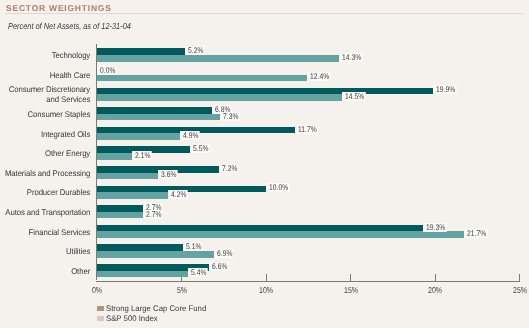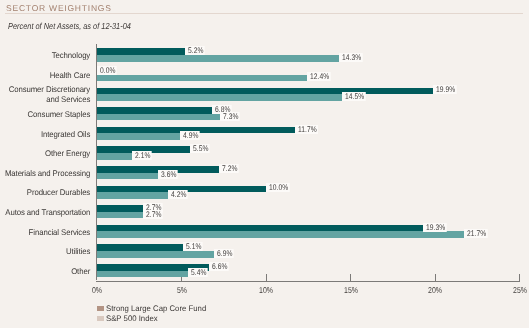--- a/index.html
+++ b/index.html
@@ -10,21 +10,21 @@
     font-family:"Liberation Sans",sans-serif;
     -webkit-font-smoothing:antialiased;text-rendering:geometricPrecision;
   }
   
   #page{position:relative;width:529px;height:328px;background:#f5f1ed;
         filter:opacity(0.999);}
 
   
   #title{
     position:absolute;left:6px;top:2.6px;
-    font-size:8.5px;font-weight:normal;letter-spacing:0.78px;
+    font-size:8.5px;font-weight:bold;letter-spacing:0.78px;
     color:#a3816f;white-space:nowrap;
     transform-origin:0 0;
   }
   #title-rule{
     position:absolute;left:5px;top:13.2px;width:518px;height:1px;
     background:#e3d7cf;
   }
   #subtitle{
     position:absolute;left:7.9px;top:20.8px;
     font-size:8.7px;font-style:italic;color:#3c3836;white-space:nowrap;

